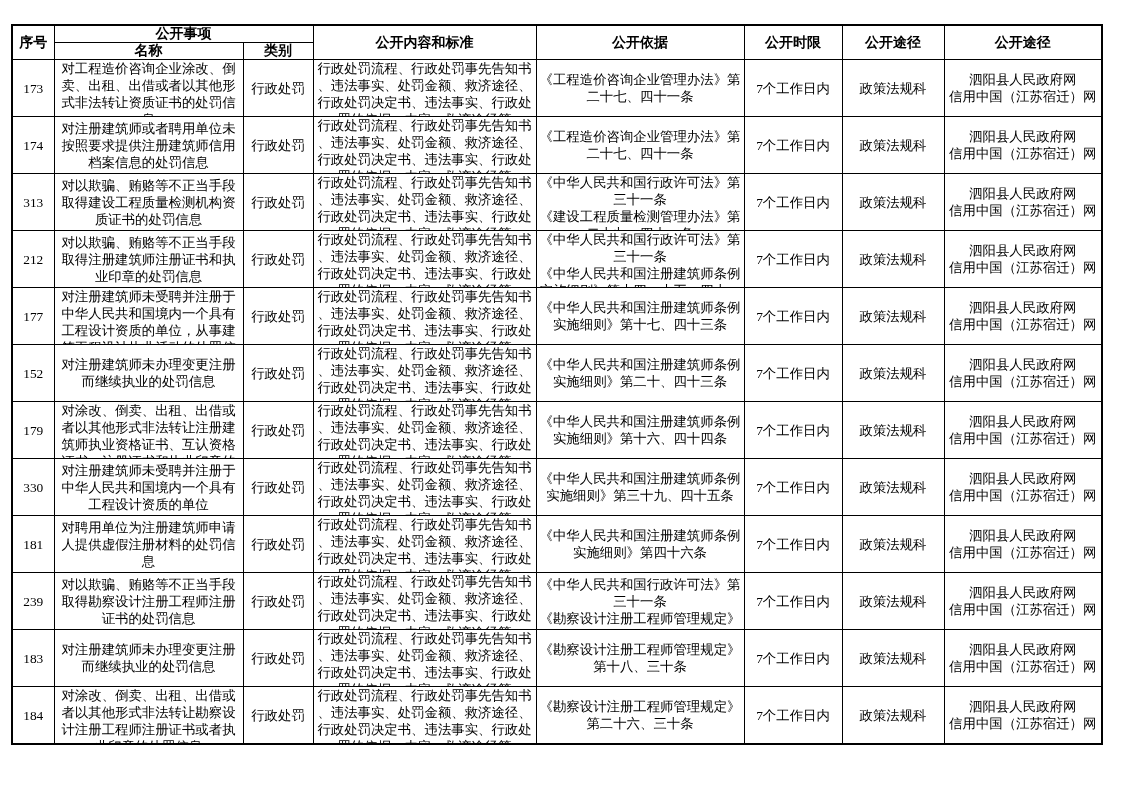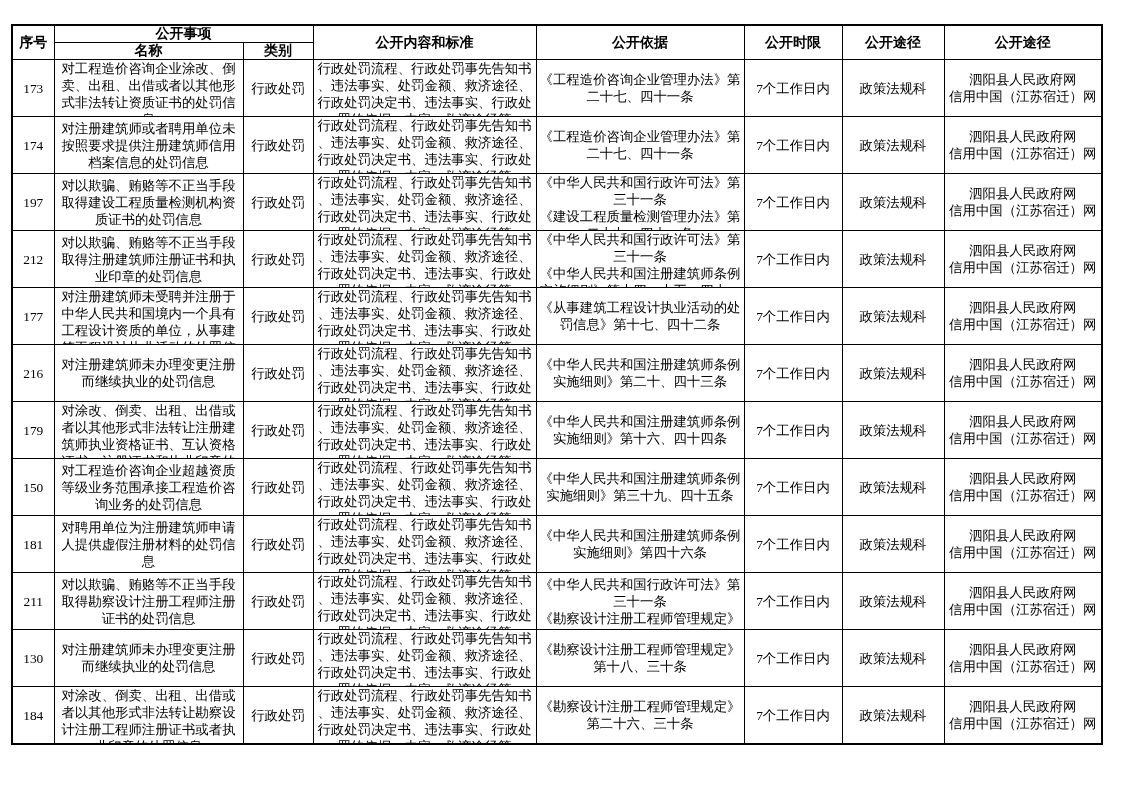--- a/index.html
+++ b/index.html
@@ -144,21 +144,21 @@
     <td>
             <div class="cell">
               <div class="cell-inner">泗阳县人民政府网
 信用中国（江苏宿迁）网</div>
             </div>
           </td>
   </tr>
         <tr>
     <td>
             <div class="cell">
-              <div class="cell-inner">197</div>
+              <div class="cell-inner">313</div>
             </div>
           </td>
     <td>
             <div class="cell">
               <div class="cell-inner">对以欺骗、贿赂等不正当手段取得建设工程质量检测机构资质证书的处罚信息</div>
             </div>
           </td>
     <td>
             <div class="cell">
               <div class="cell-inner">行政处罚</div>
@@ -252,44 +252,44 @@
               <div class="cell-inner">行政处罚</div>
             </div>
           </td>
     <td>
             <div class="cell">
               <div class="cell-inner">行政处罚流程、行政处罚事先告知书、违法事实、处罚金额、救济途径、行政处罚决定书、违法事实、行政处罚的依据、内容、救济途径等</div>
             </div>
           </td>
     <td>
             <div class="cell">
-              <div class="cell-inner">《从事建筑工程设计执业活动的处罚信息》第十七、四十二条</div>
-            </div>
-          </td>
-    <td>
-            <div class="cell">
-              <div class="cell-inner">7个工作日内</div>
-            </div>
-          </td>
-    <td>
-            <div class="cell">
-              <div class="cell-inner">政策法规科</div>
-            </div>
-          </td>
-    <td>
-            <div class="cell">
-              <div class="cell-inner">泗阳县人民政府网
-信用中国（江苏宿迁）网</div>
-            </div>
-          </td>
-  </tr>
-        <tr>
-    <td>
-            <div class="cell">
-              <div class="cell-inner">216</div>
+              <div class="cell-inner">《中华人民共和国注册建筑师条例实施细则》第十七、四十三条</div>
+            </div>
+          </td>
+    <td>
+            <div class="cell">
+              <div class="cell-inner">7个工作日内</div>
+            </div>
+          </td>
+    <td>
+            <div class="cell">
+              <div class="cell-inner">政策法规科</div>
+            </div>
+          </td>
+    <td>
+            <div class="cell">
+              <div class="cell-inner">泗阳县人民政府网
+信用中国（江苏宿迁）网</div>
+            </div>
+          </td>
+  </tr>
+        <tr>
+    <td>
+            <div class="cell">
+              <div class="cell-inner">152</div>
             </div>
           </td>
     <td>
             <div class="cell">
               <div class="cell-inner">对注册建筑师未办理变更注册而继续执业的处罚信息</div>
             </div>
           </td>
     <td>
             <div class="cell">
               <div class="cell-inner">行政处罚</div>
@@ -361,26 +361,26 @@
     <td>
             <div class="cell">
               <div class="cell-inner">泗阳县人民政府网
 信用中国（江苏宿迁）网</div>
             </div>
           </td>
   </tr>
         <tr>
     <td>
             <div class="cell">
-              <div class="cell-inner">150</div>
-            </div>
-          </td>
-    <td>
-            <div class="cell">
-              <div class="cell-inner">对工程造价咨询企业超越资质等级业务范围承接工程造价咨询业务的处罚信息</div>
+              <div class="cell-inner">330</div>
+            </div>
+          </td>
+    <td>
+            <div class="cell">
+              <div class="cell-inner">对注册建筑师未受聘并注册于中华人民共和国境内一个具有工程设计资质的单位</div>
             </div>
           </td>
     <td>
             <div class="cell">
               <div class="cell-inner">行政处罚</div>
             </div>
           </td>
     <td>
             <div class="cell">
               <div class="cell-inner">行政处罚流程、行政处罚事先告知书、违法事实、处罚金额、救济途径、行政处罚决定书、违法事实、行政处罚的依据、内容、救济途径等</div>
@@ -447,21 +447,21 @@
     <td>
             <div class="cell">
               <div class="cell-inner">泗阳县人民政府网
 信用中国（江苏宿迁）网</div>
             </div>
           </td>
   </tr>
         <tr>
     <td>
             <div class="cell">
-              <div class="cell-inner">211</div>
+              <div class="cell-inner">239</div>
             </div>
           </td>
     <td>
             <div class="cell">
               <div class="cell-inner">对以欺骗、贿赂等不正当手段取得勘察设计注册工程师注册证书的处罚信息</div>
             </div>
           </td>
     <td>
             <div class="cell">
               <div class="cell-inner">行政处罚</div>
@@ -491,21 +491,21 @@
     <td>
             <div class="cell">
               <div class="cell-inner">泗阳县人民政府网
 信用中国（江苏宿迁）网</div>
             </div>
           </td>
   </tr>
         <tr>
     <td>
             <div class="cell">
-              <div class="cell-inner">130</div>
+              <div class="cell-inner">183</div>
             </div>
           </td>
     <td>
             <div class="cell">
               <div class="cell-inner">对注册建筑师未办理变更注册而继续执业的处罚信息</div>
             </div>
           </td>
     <td>
             <div class="cell">
               <div class="cell-inner">行政处罚</div>

